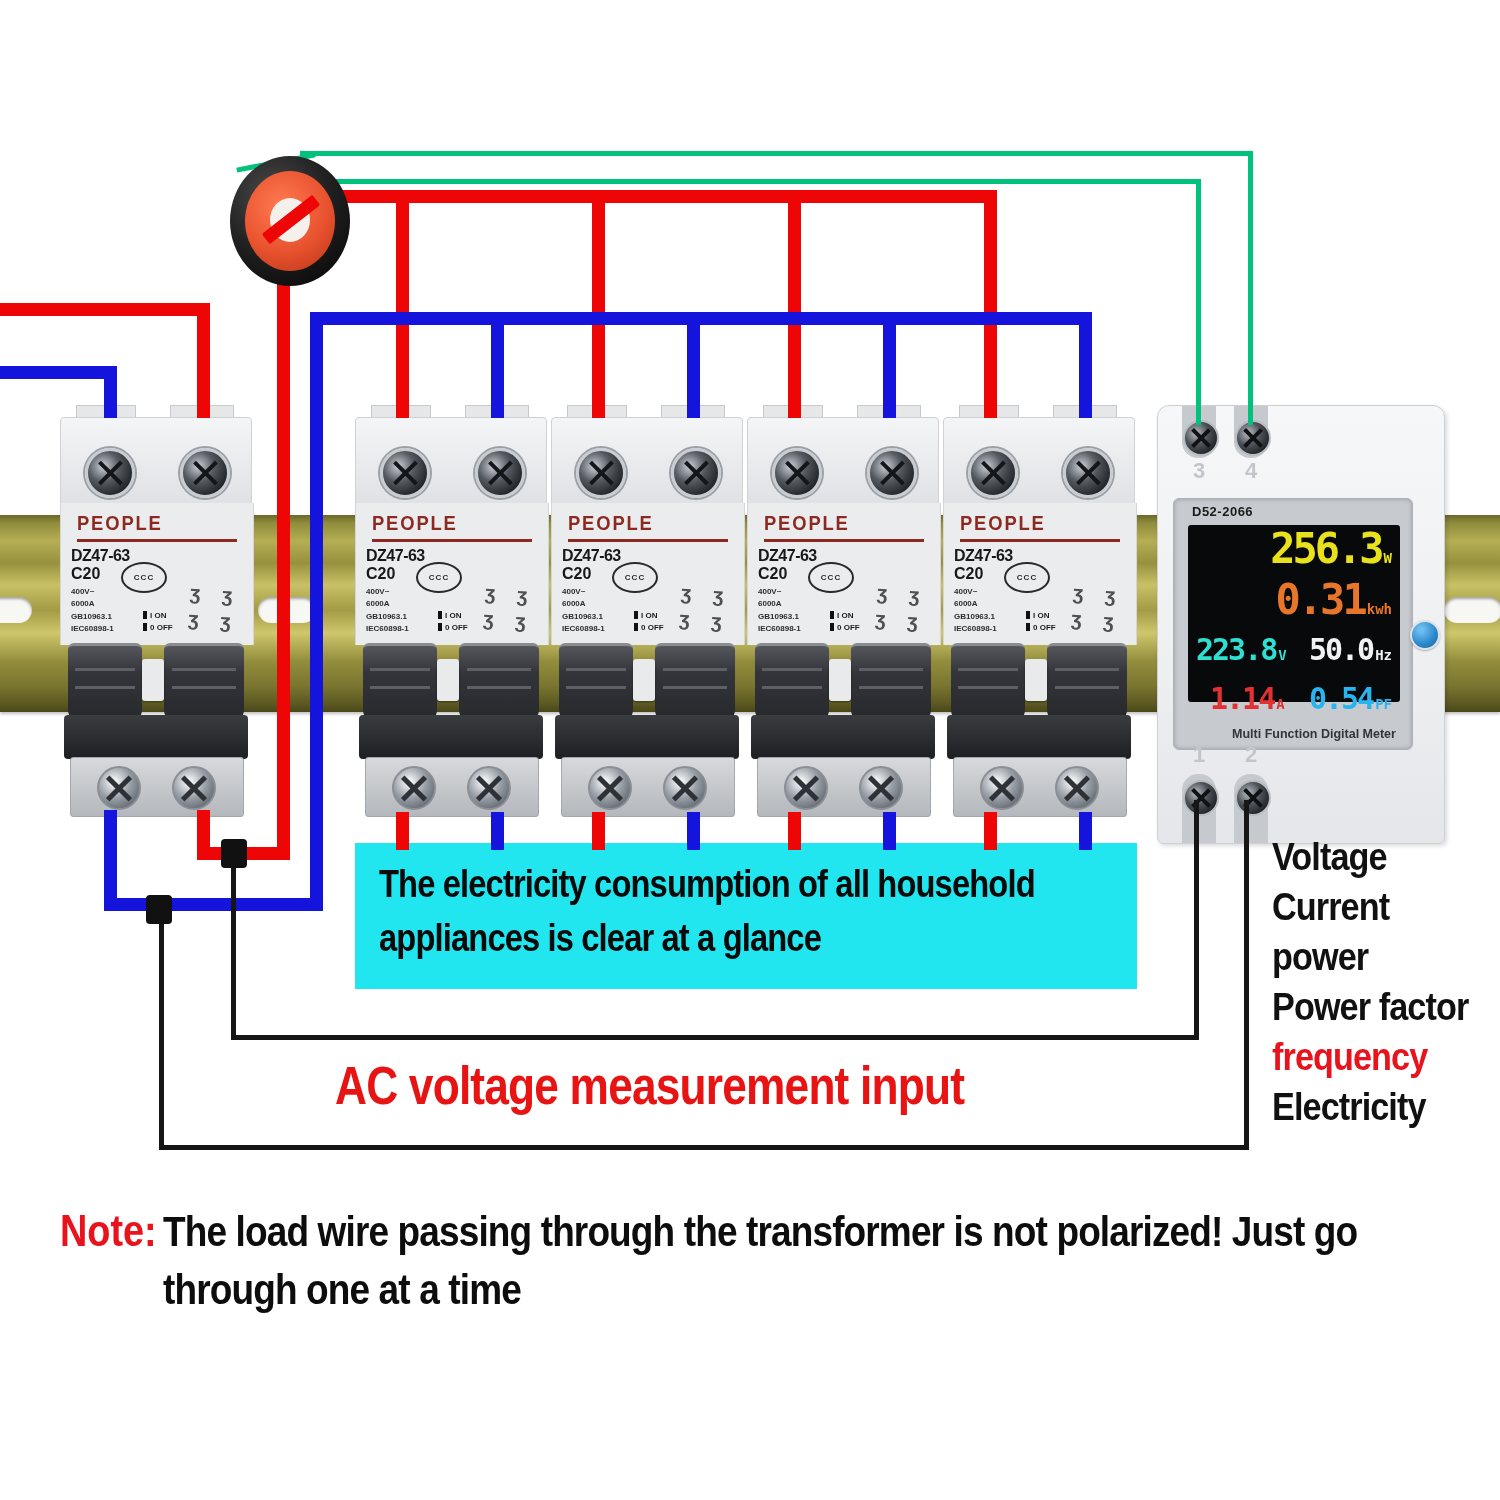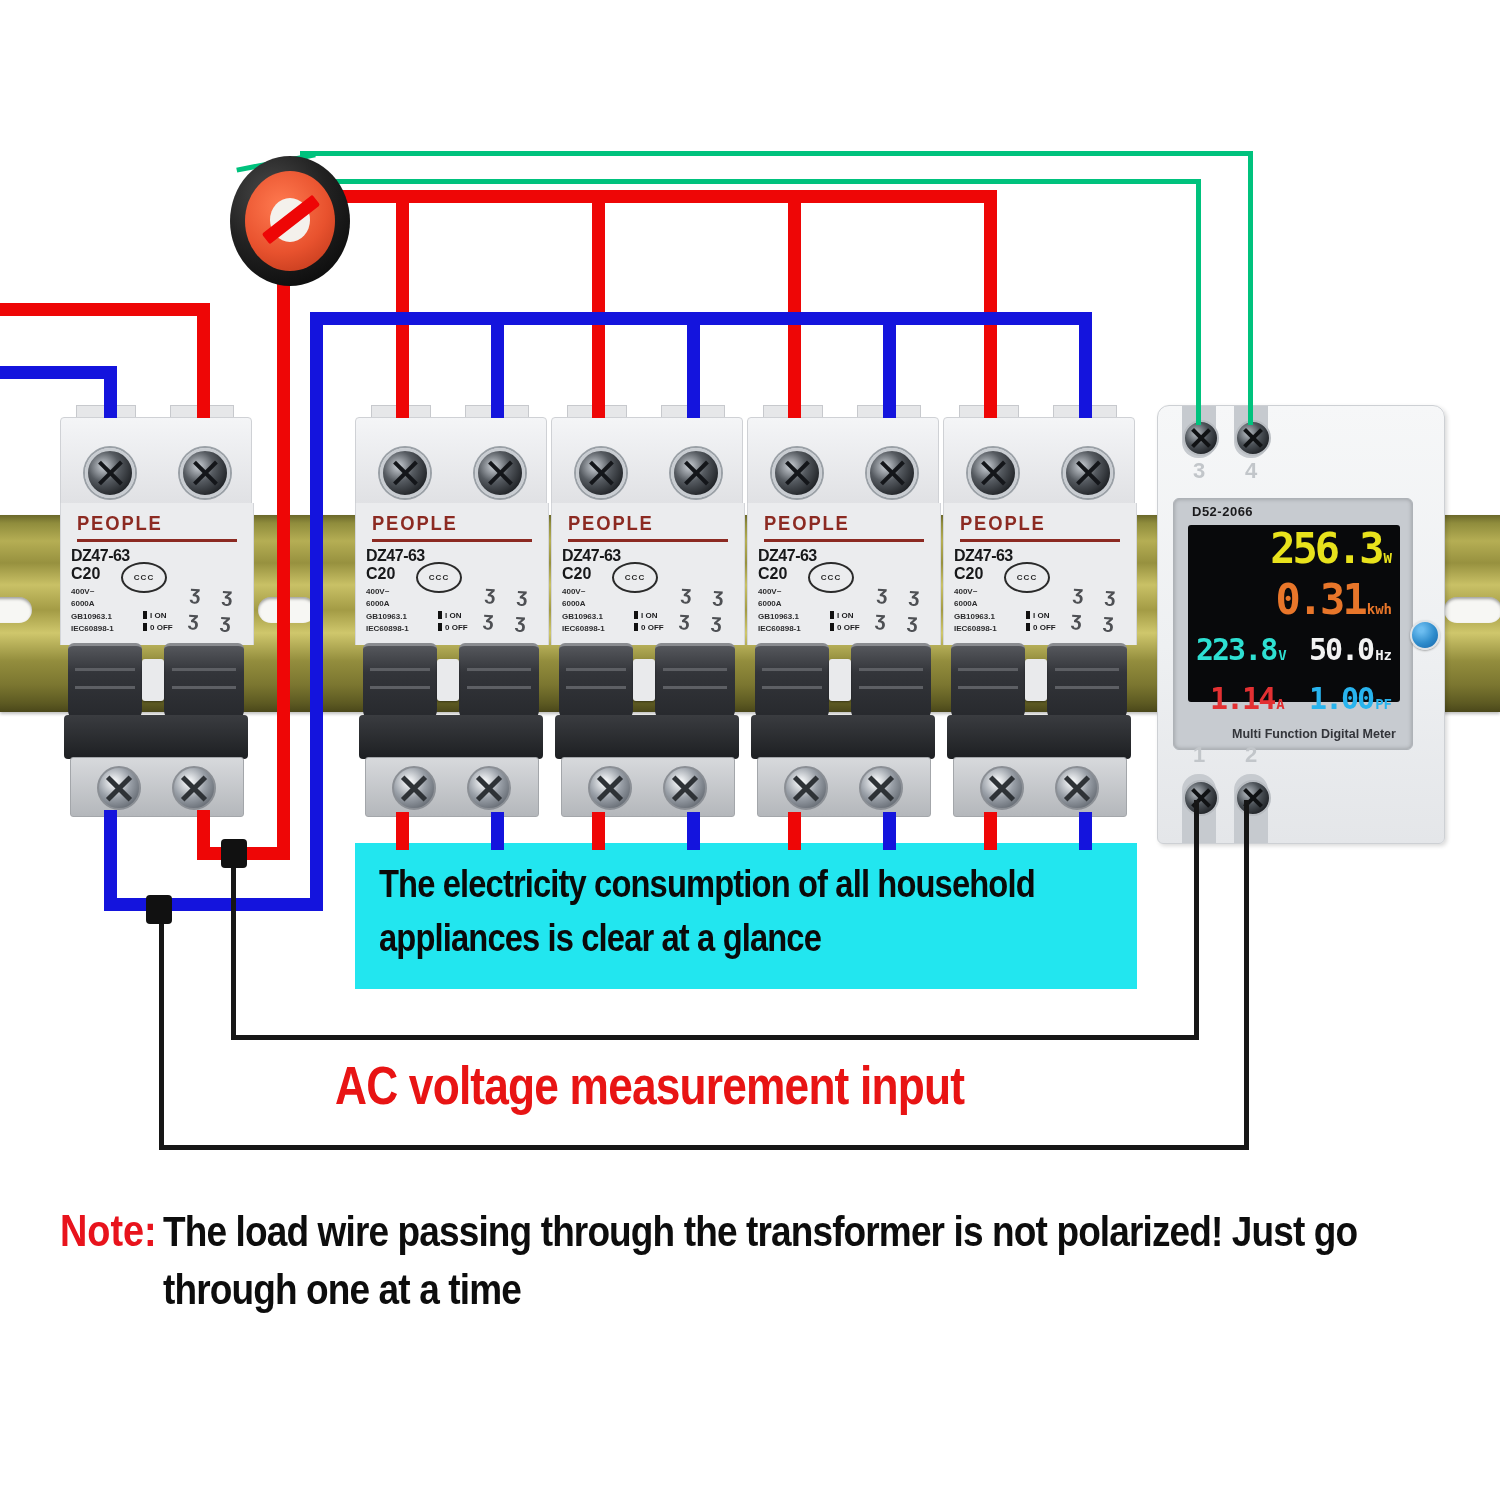--- a/index.html
+++ b/index.html
@@ -517,21 +517,21 @@
           </span>
           <span>
             <span class="seg-med c-white">50.0</span><span class="seg-unit c-white">Hz</span>
           </span>
         </div>
         <div class="m-row split">
           <span style="padding-left:14px">
             <span class="seg-med c-red">1.14</span><span class="seg-unit c-red">A</span>
           </span>
           <span>
-            <span class="seg-med c-blue">1.00</span><span class="seg-unit c-blue">PF</span>
+            <span class="seg-med c-blue">0.54</span><span class="seg-unit c-blue">PF</span>
           </span>
         </div>
       </div>
       <div class="m-caption">Multi Function Digital Meter</div>
     </div>
     <div class="m-btn"></div>
 
     <div class="m-tnum m-t1">1</div>
     <div class="m-tnum m-t2">2</div>
     <div class="m-channel m-ch-bot m-ch-1"></div>
@@ -550,20 +550,28 @@
     <div class="hl-text">
       <div>The electricity consumption of all household</div>
       <div>appliances is clear at a glance</div>
     </div>
   </div>
 
   <div class="ac-label">
     <span>AC voltage measurement input</span>
   </div>
 
+  <div class="meas-list">
+    <div class="meas-item">Voltage</div>
+    <div class="meas-item">Current</div>
+    <div class="meas-item">power</div>
+    <div class="meas-item">Power factor</div>
+    <div class="meas-item red">frequency</div>
+    <div class="meas-item">Electricity</div>
+  </div>
 
   <div class="note-label">Note:</div>
   <div class="note-body">
     <div>The load wire passing through the transformer is not polarized! Just go</div>
     <div>through one at a time</div>
   </div>
 
 </div>
 
 </body></html>

